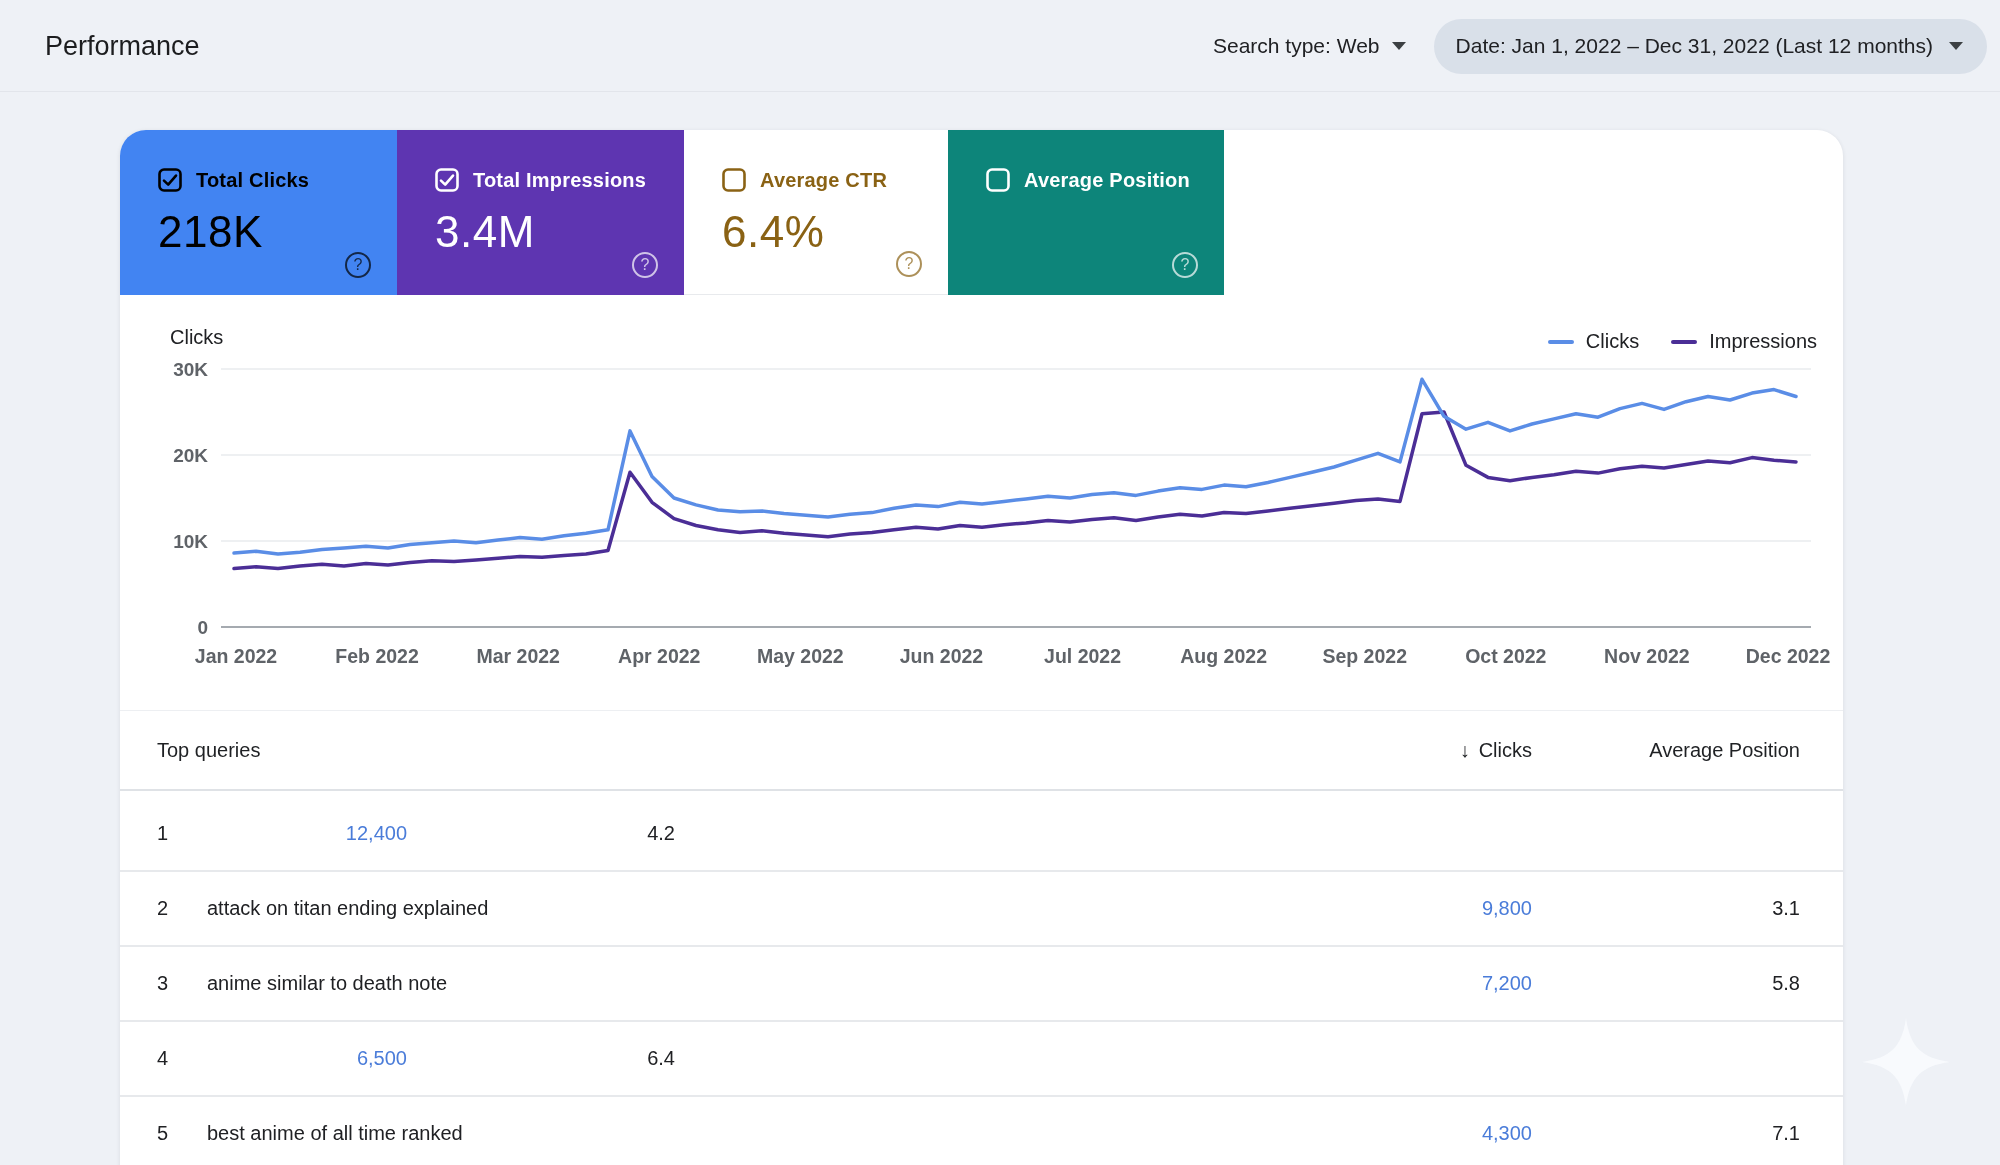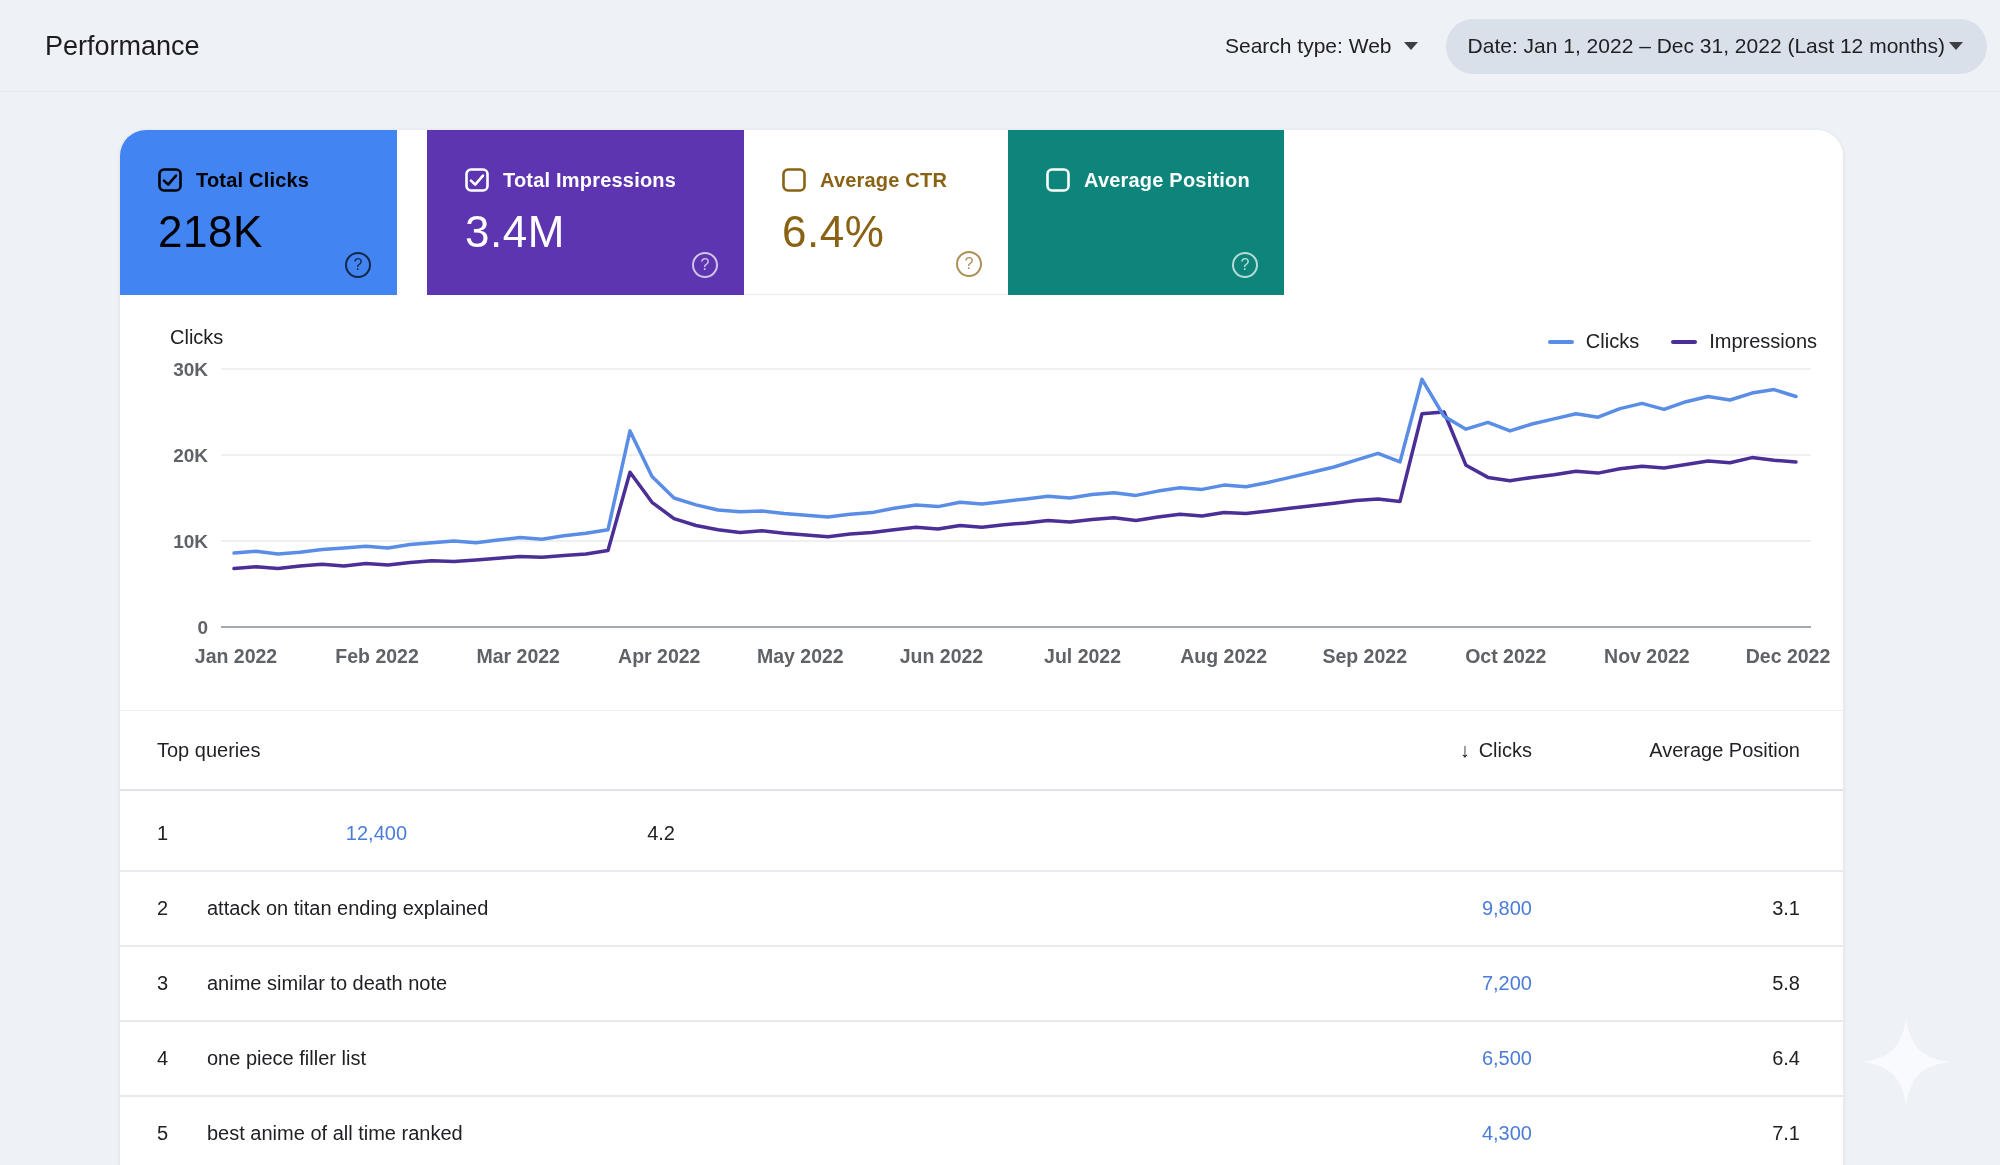--- a/index.html
+++ b/index.html
@@ -12,33 +12,33 @@
     --clicks-color:#4a7cd9;
   }
 
   
   .app-header { position:absolute; top:0; left:3px; width:100%; height:92px;
     display:flex; align-items:center; padding:0 16px 0 42px; }
   .page-title { font-size:27px; font-weight:400; color:#1c1d1f; margin-right:auto; }
   .search-type { display:flex; align-items:center; gap:12px; font-size:21px; margin-right:28px; cursor:pointer; }
   .caret { width:0; height:0; border-left:7px solid transparent; border-right:7px solid transparent;
     border-top:8px solid #3c4043; display:inline-block; }
-  .date-pill { display:flex; align-items:center; gap:4px; background:#d9e0e9;
+  .date-pill { display:flex; align-items:center; gap:16px; background:#d9e0e9;
     border-radius:28px; height:55px; padding:0 24px 0 22px; font-size:21px; cursor:pointer; }
   .header-divider { position:absolute; top:91px; left:0; width:100%; height:1px; background:#e2e5eb; }
 
   
   .panel { position:absolute; left:120px; top:130px; width:1723px; height:1060px;
     background:#ffffff; border-radius:26px; box-shadow:0 1px 4px rgba(32,33,36,.10); }
 
   
   .cards { display:flex; height:165px; border-radius:26px 0 0 0; overflow:hidden; width:fit-content; }
   .card { position:relative; padding:38px 0 0 38px; cursor:pointer; flex:none; }
   .card:nth-child(1){ width:277px; }
-  .card:nth-child(2){ width:317px;margin-left:30px; }
+  .card:nth-child(2){ width:287px; }
   .card:nth-child(3){ width:264px; }
   .card:nth-child(4){ width:276px; }
   .card-light { border-bottom:1px solid #e8eaed; }
   .card-top { display:flex; align-items:center; gap:14px; }
   .checkbox { width:24px; height:24px; display:inline-flex; }
   .checkbox svg { width:100%; height:100%; }
   .card-label { font-size:20px; font-weight:700; letter-spacing:.2px; }
   .card-value { font-size:44px; font-weight:400; margin-top:15px; letter-spacing:.5px; }
   .help-icon { position:absolute; right:26px; bottom:17px; width:26px; height:26px;
     border:2px solid currentColor; border-radius:50%; font-size:16px;
@@ -211,21 +211,20 @@
     <div class="td-pos">3.1</div>
   </div>
         <div class="trow">
     <div class="td-rank">3</div>
     <div class="td-query">anime similar to death note</div>
     <div class="td-clicks">7,200</div>
     <div class="td-pos">5.8</div>
   </div>
         <div class="trow">
     <div class="td-rank">4</div>
-    <div class="td-query">one piece filler list</div>
     <div class="td-clicks">6,500</div>
     <div class="td-pos">6.4</div>
   </div>
         <div class="trow">
     <div class="td-rank">5</div>
     <div class="td-query">best anime of all time ranked</div>
     <div class="td-clicks">4,300</div>
     <div class="td-pos">7.1</div>
   </div>
       </div>

